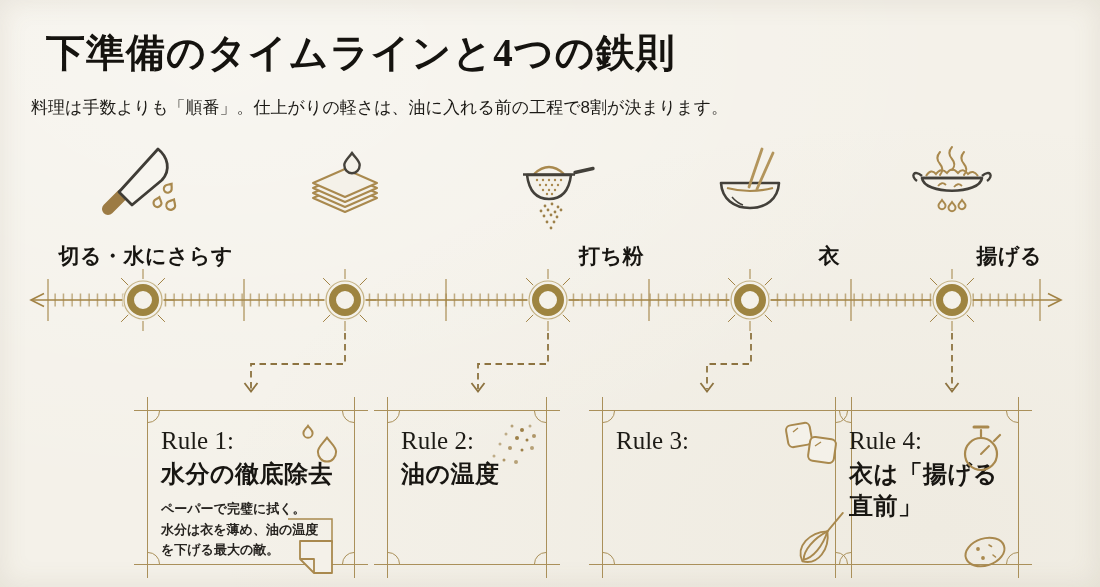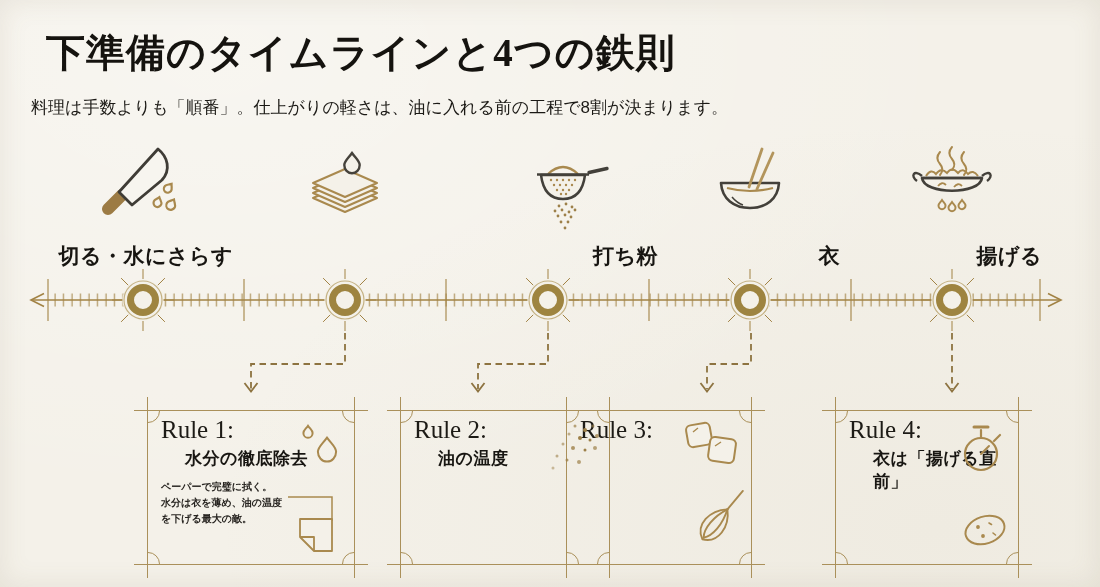--- a/index.html
+++ b/index.html
@@ -30,24 +30,24 @@
   .rulebox .fl{position:absolute;background:none;}
   .fl-top{top:0;left:-13px;right:-13px;border-top:1.3px solid #aa905a;}
   .fl-bot{bottom:0;left:-13px;right:-13px;border-top:1.3px solid #aa905a;}
   .fl-left{left:0;top:-13px;bottom:-13px;border-left:1.3px solid #aa905a;}
   .fl-right{right:0;top:-13px;bottom:-13px;border-left:1.3px solid #aa905a;}
   .arc{position:absolute;width:22px;height:22px;border:1px solid #aa905a;border-radius:50%;}
   .arc.tl{top:-11px;left:-11px;clip-path:inset(50% 0 0 50%);}
   .arc.tr{top:-11px;right:-11px;clip-path:inset(50% 50% 0 0);}
   .arc.bl{bottom:-11px;left:-11px;clip-path:inset(0 0 50% 50%);}
   .arc.br{bottom:-11px;right:-11px;clip-path:inset(0 50% 50% 0);}
-  .rule-inner{position:relative;padding:6px 14px;height:137px;}
+  .rule-inner{position:relative;padding:17px 14px;height:137px;}
   .rule-head{font-family:"Liberation Serif","DejaVu Serif",serif;font-size:25px;color:#1d1b16;line-height:1.15;}
-  .rule-sub{font-size:17px;font-weight:700;color:#181612;margin-top:2px;letter-spacing:.5px;margin-left:24px;}
-  .rule-body{font-size:10px;font-weight:600;line-height:1.6;color:#272420;margin-top:9px;white-space:pre-line;position:relative;z-index:2;}
+  .rule-sub{font-size:24px;font-weight:700;color:#181612;margin-top:2px;letter-spacing:.5px;}
+  .rule-body{font-size:13px;font-weight:600;line-height:1.6;color:#272420;margin-top:9px;white-space:pre-line;position:relative;z-index:2;}
   .icon-tr{position:absolute;top:8px;right:9px;z-index:1;}
   .icon-br{position:absolute;bottom:4px;right:5px;z-index:1;}
 </style>
 </head>
 <body>
 
 <div id="canvas">
 
   <div class="hdr">
     <h1>下準備のタイムラインと4つの鉄則</h1>
@@ -131,21 +131,21 @@
       <g fill="#f4f1e9" stroke="#a9894e" stroke-width="2" stroke-linejoin="round">
         <path d="M45,42 L77,56 L45,70 L13,56 Z"></path>
         <path d="M45,37 L77,51 L45,65 L13,51 Z"></path>
         <path d="M45,32 L77,46 L45,60 L13,46 Z"></path>
         <path d="M45,27 L77,41 L45,55 L13,41 Z"></path>
       </g>
       <path d="M52,11 C55.9,16.5 59.7,19 59.7,23.1 A7.7,8.2 0 1 1 44.3,23.1 C44.3,19 48.1,16.5 52,11 Z" fill="#f4f1e9" stroke="#45423b" stroke-width="2.4"></path>
     </svg>
   </div>
 
-  <div class="step" style="left:478px">
+  <div class="step" style="left:464px">
     <svg width="90" height="90" viewBox="0 0 90 90">
       <path d="M25,32 Q40,18 55,32" fill="none" stroke="#a9894e" stroke-width="2.2"></path>
       <path d="M18,33 C20,49 28,57 40,57 C52,57 60,49 62,33 Z" fill="#f4f1e9" stroke="#43403a" stroke-width="2.5" stroke-linejoin="round"></path>
       <line x1="14" y1="32.5" x2="66" y2="32.5" stroke="#43403a" stroke-width="2.6"></line>
       <line x1="66" y1="30.5" x2="84" y2="26.5" stroke="#43403a" stroke-width="3.4" stroke-linecap="round"></line>
       <g fill="#a9894e">
         <circle cx="28" cy="38" r="1.2"></circle>
           <circle cx="34" cy="38" r="1.2"></circle>
           <circle cx="40" cy="38" r="1.2"></circle>
           <circle cx="46" cy="38" r="1.2"></circle>
@@ -236,21 +236,21 @@
         <path d="M12,46 H26 V60" fill="none" stroke="#a9894e" stroke-width="1.8" stroke-linejoin="round"></path>
       </svg>
       <div class="rule-head">Rule 1:</div>
       <div class="rule-sub">水分の徹底除去</div>
       <div class="rule-body">ペーパーで完璧に拭く。
 水分は衣を薄め、油の温度
 を下げる最大の敵。</div>
     </div>
   </div>
 
-  <div class="rulebox" style="left:400px;width:210px">
+  <div class="rulebox" style="left:387px;width:160px">
     <span class="fl fl-top"></span>
     <span class="fl fl-bot"></span>
     <span class="fl fl-left"></span>
     <span class="fl fl-right"></span>
     <span class="arc tl"></span>
     <span class="arc tr"></span>
     <span class="arc bl"></span>
     <span class="arc br"></span>
     <div class="rule-inner">
       <svg class="icon-tr" width="56" height="56" viewBox="0 0 56 56">
@@ -270,21 +270,21 @@
             <circle cx="22" cy="42" r="1.5" opacity=".8"></circle>
             <circle cx="34" cy="44" r="2" opacity=".7"></circle>
           <circle cx="8" cy="50" r="1.5" opacity=".5"></circle>
         </g>
       </svg>
       <div class="rule-head">Rule 2:</div>
       <div class="rule-sub">油の温度</div>
     </div>
   </div>
 
-  <div class="rulebox" style="left:566px;width:186px">
+  <div class="rulebox" style="left:602px;width:250px">
     <span class="fl fl-top"></span>
     <span class="fl fl-bot"></span>
     <span class="fl fl-left"></span>
     <span class="fl fl-right"></span>
     <span class="arc tl"></span>
     <span class="arc tr"></span>
     <span class="arc bl"></span>
     <span class="arc br"></span>
     <div class="rule-inner">
       <svg class="icon-tr" width="62" height="58" viewBox="0 0 62 58">

